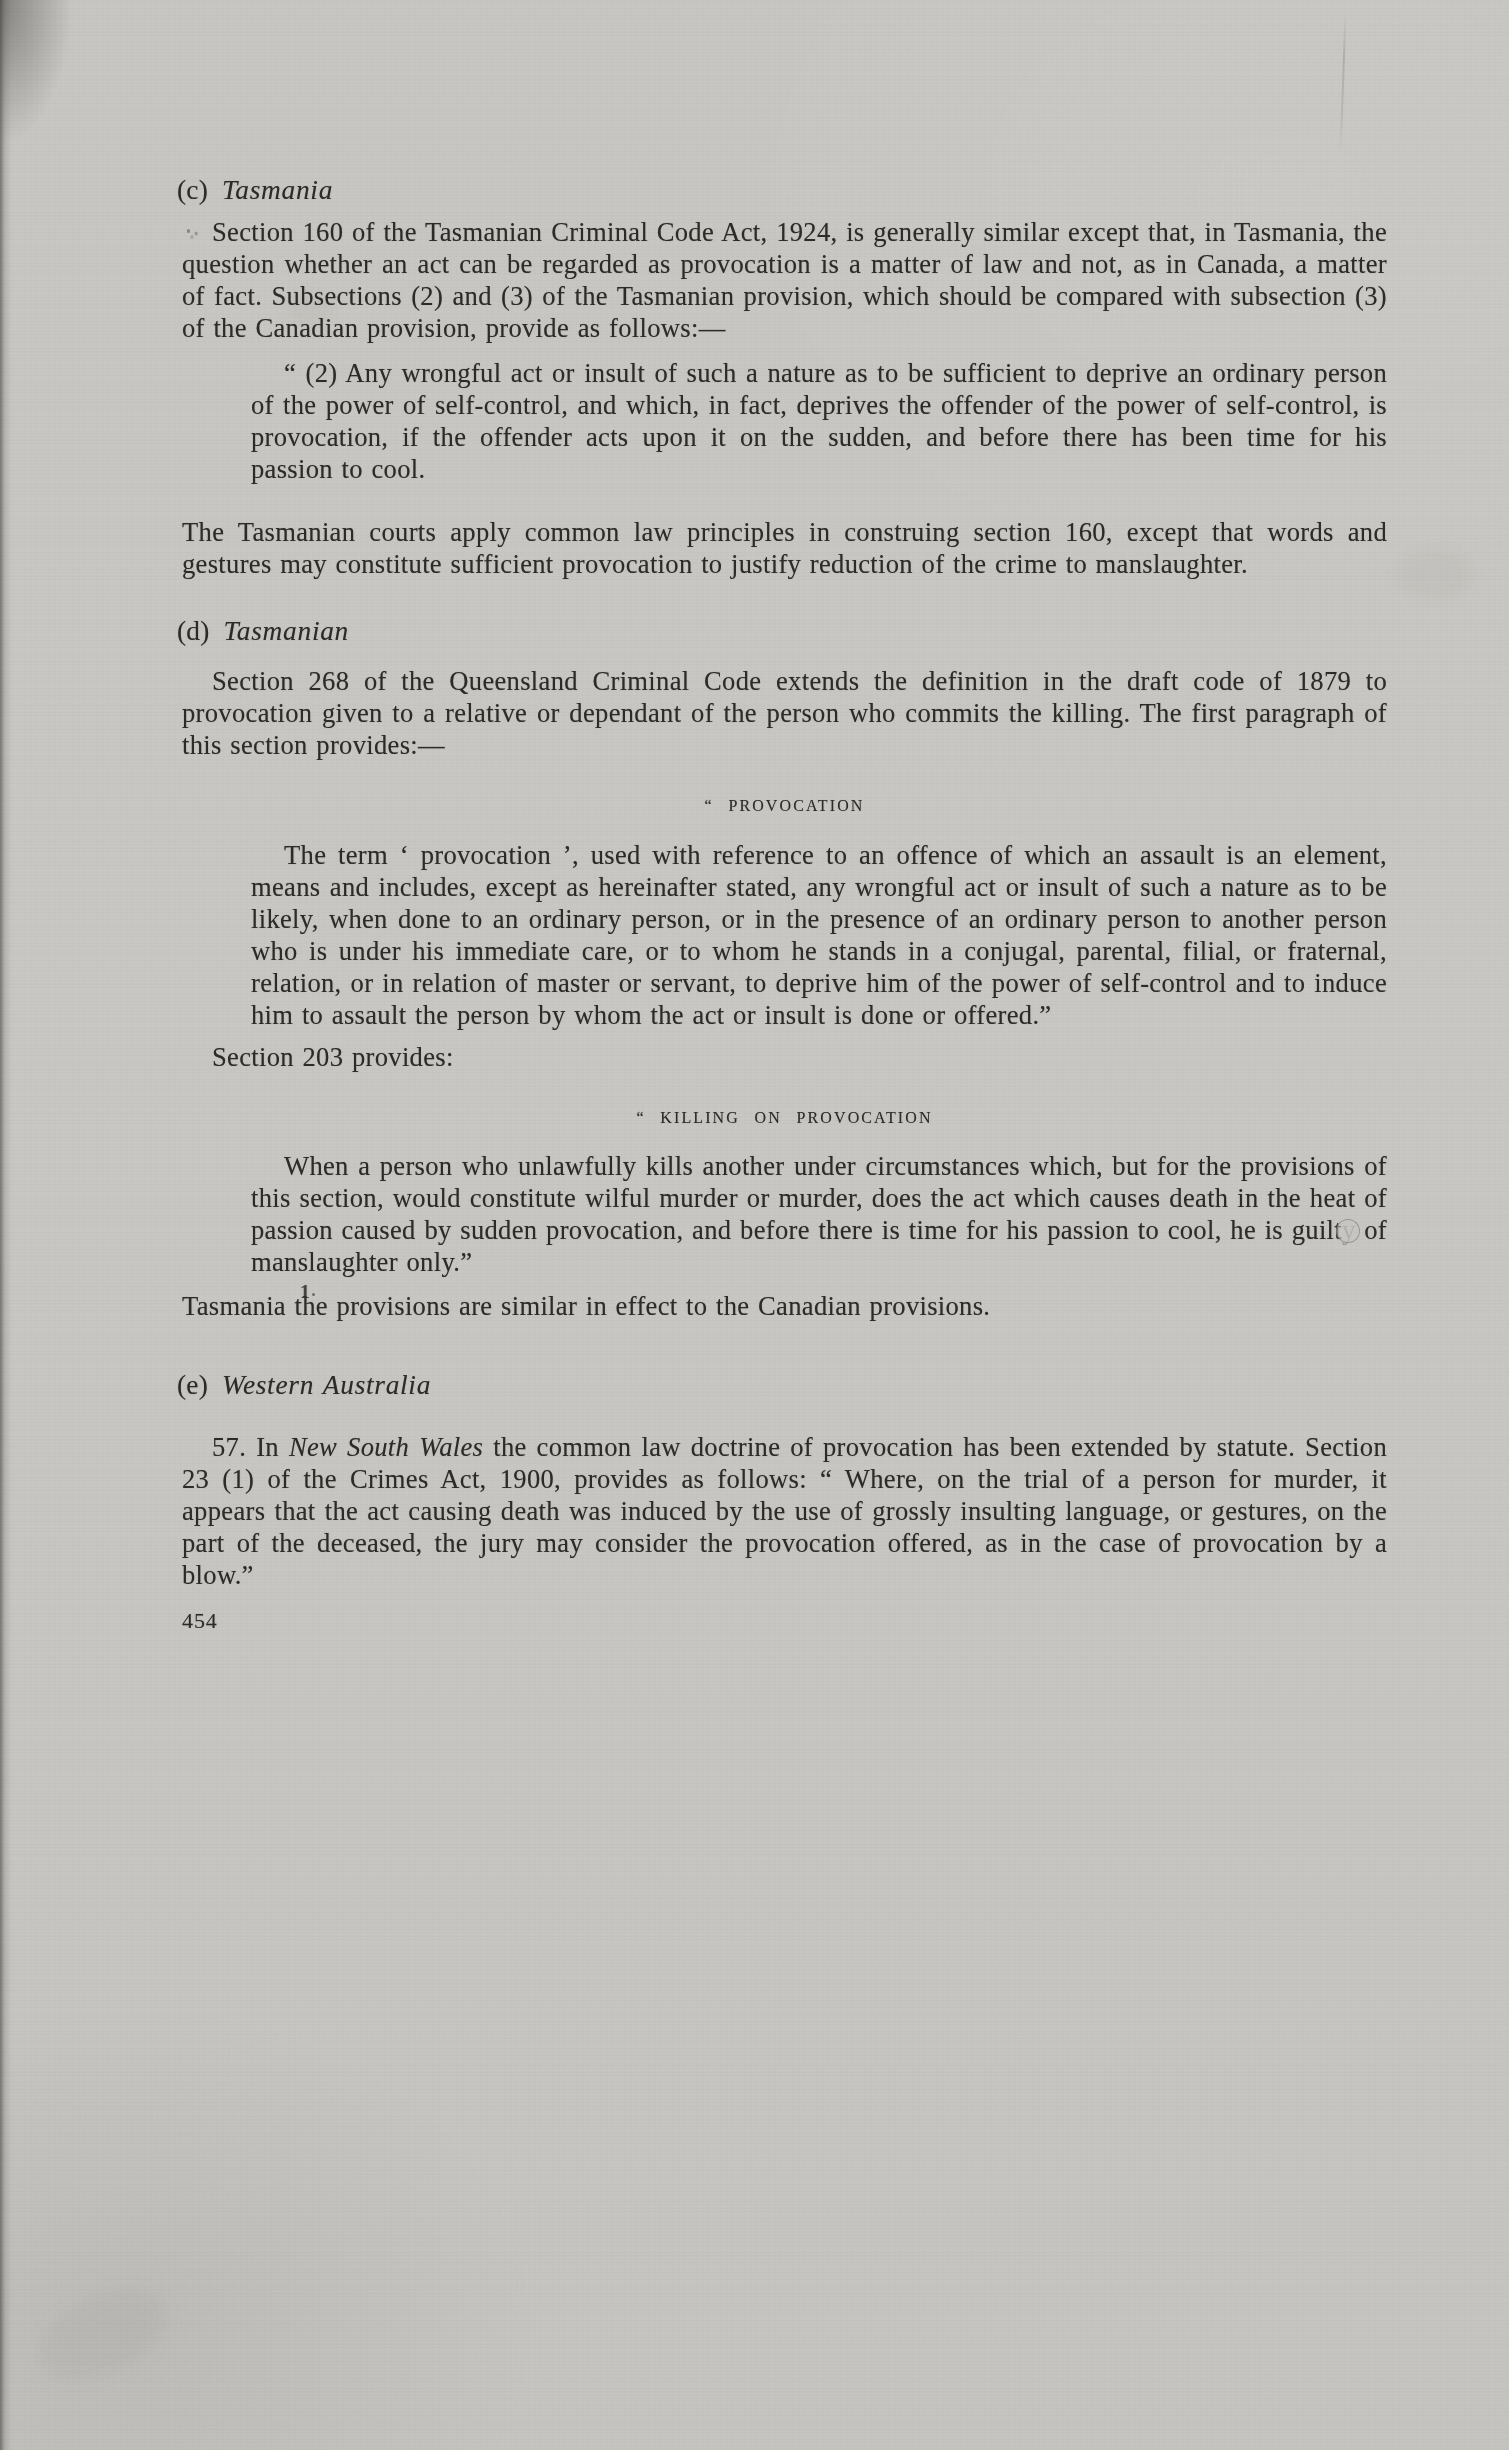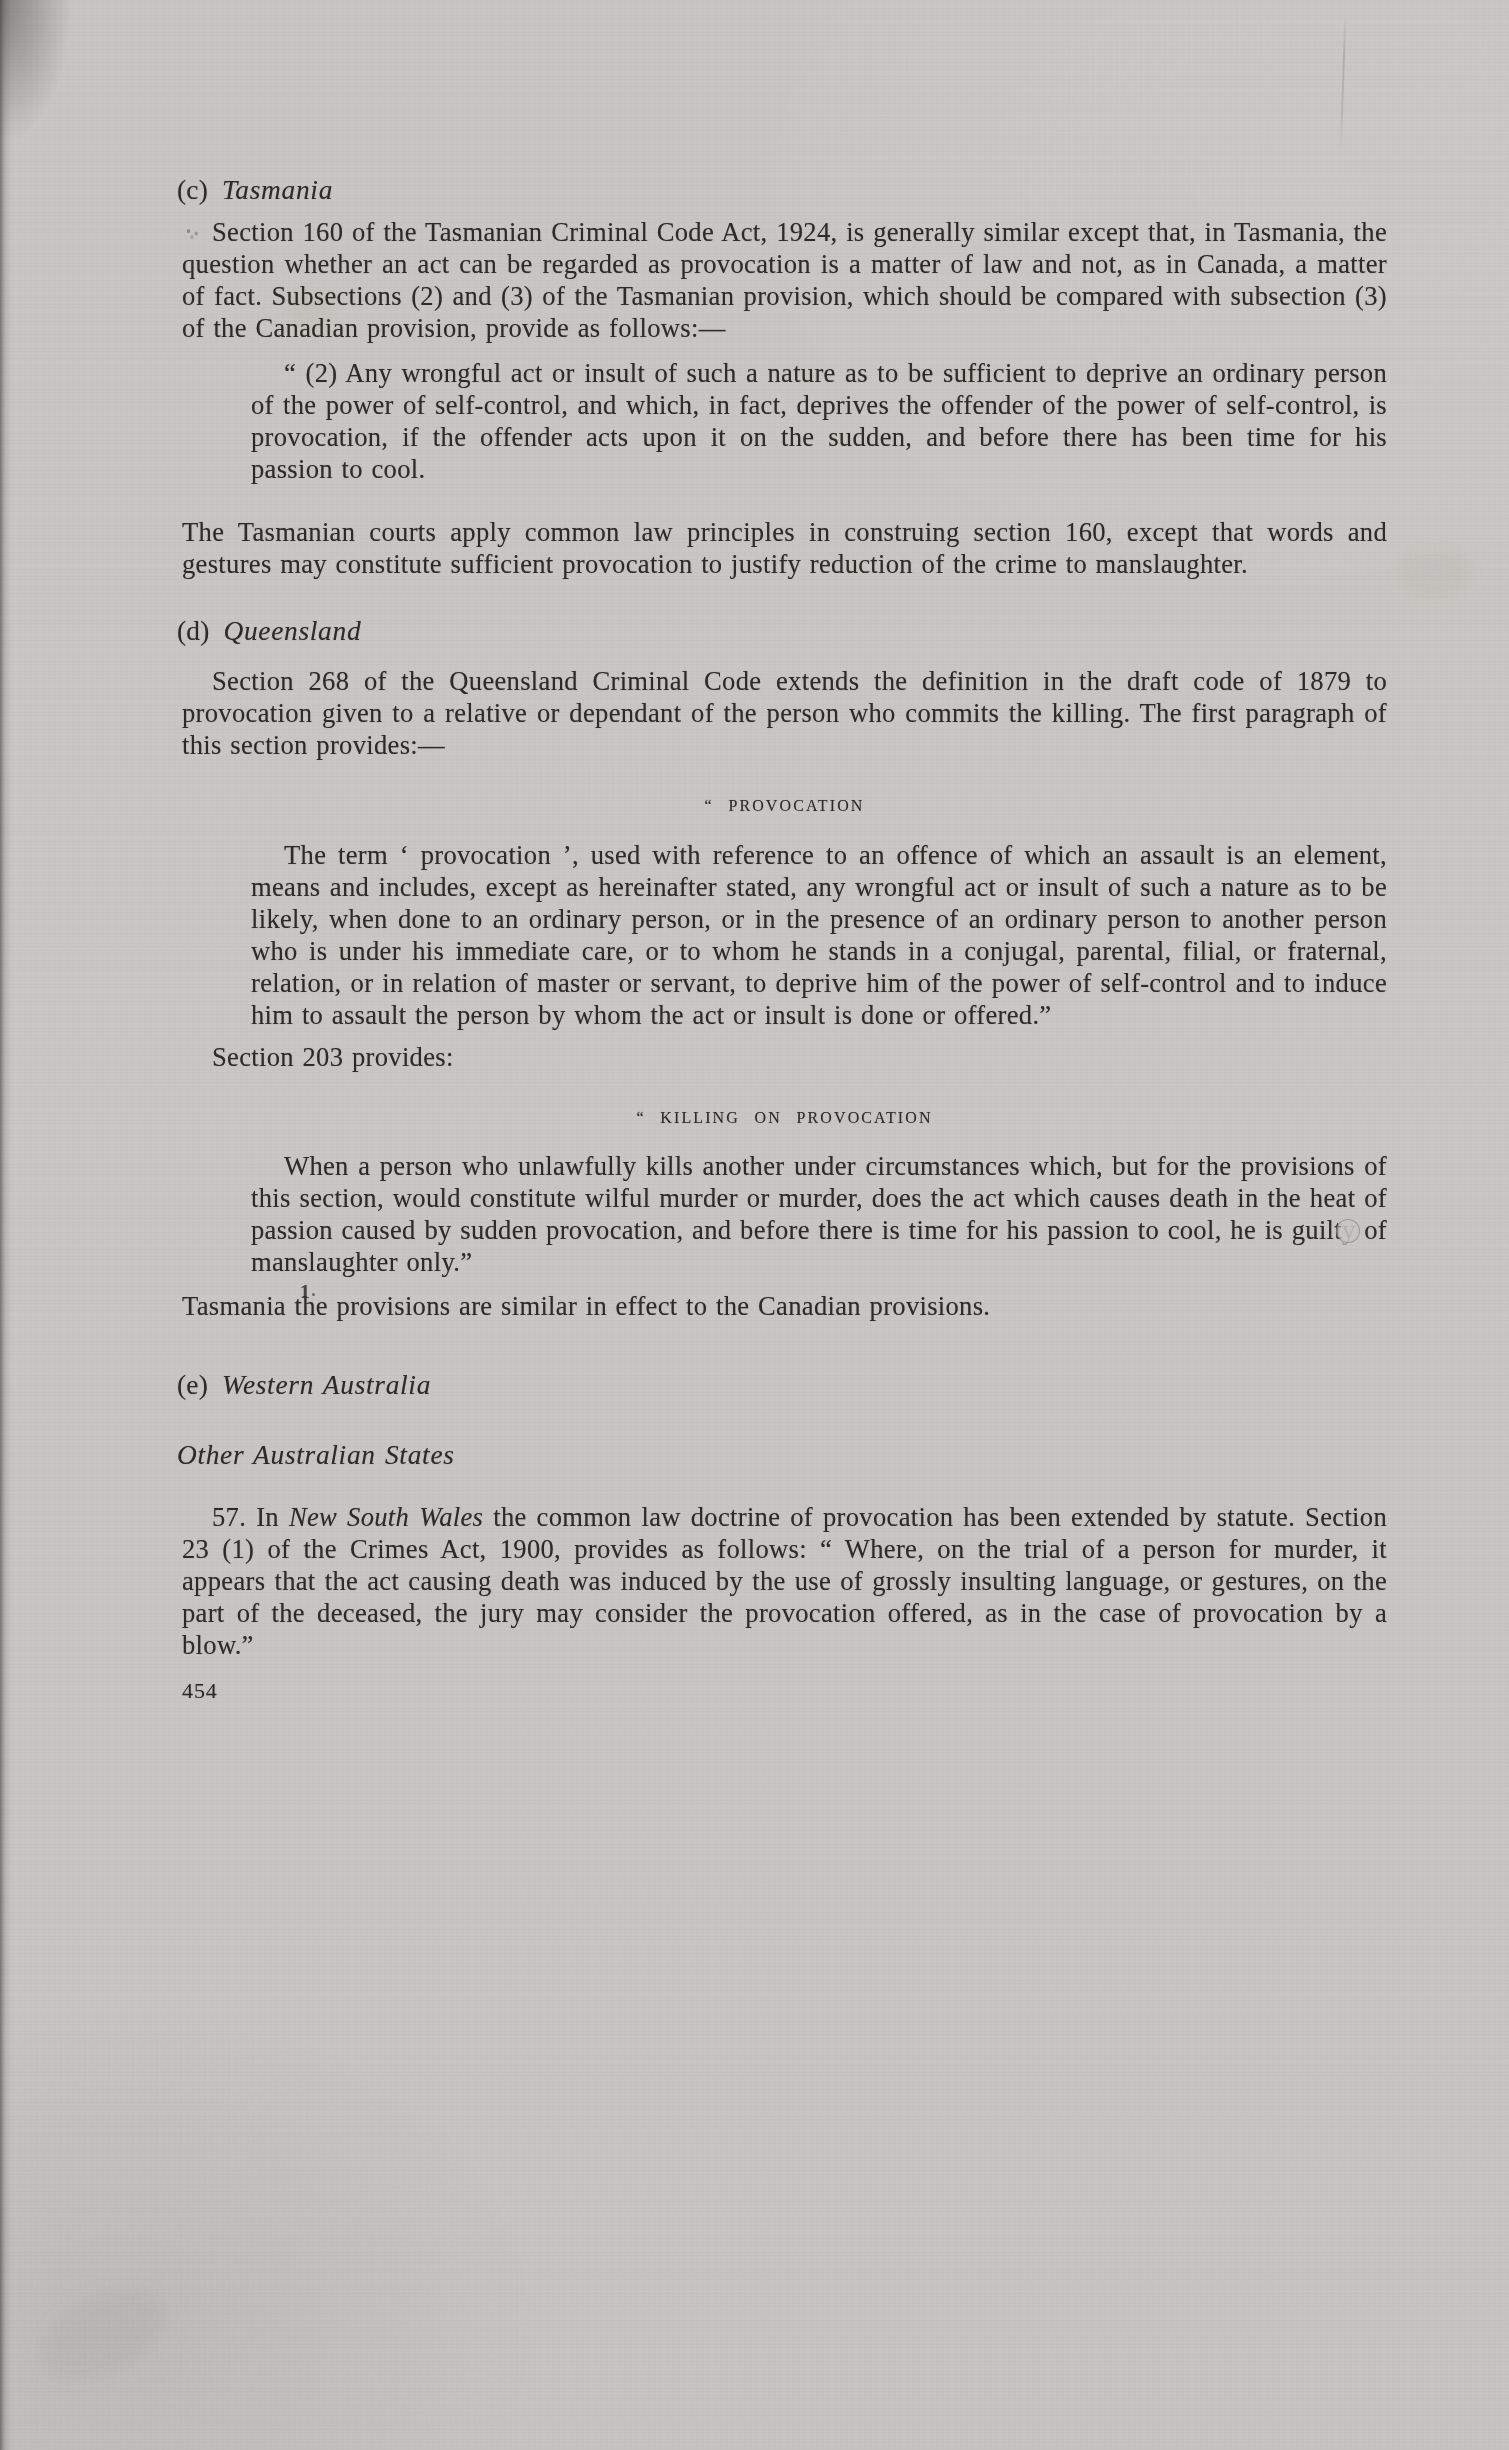--- a/index.html
+++ b/index.html
@@ -122,40 +122,39 @@
 
     <p class="heading mt-h-c"><span class="pfx">(c)</span><i>Tasmania</i></p>
 
     <p class="body-para intro-c mt-intro-c">Section 160 of the Tasmanian Criminal Code Act, 1924, is generally similar except that, in Tasmania, the question whether an act can be regarded as provocation is a matter of law and not, as in Canada, a matter of fact. Subsections (2) and (3) of the Tasmanian provision, which should be compared with subsection (3) of the Canadian provision, provide as follows:—</p>
 
     <p class="quote mt-q2">“ (2) Any wrongful act or insult of such a nature as to be sufficient to deprive an ordinary person of the power of self-control, and which, in fact, deprives the offender of the power of self-control, is provocation, if the offender acts upon it on the sudden, and before there has been time for his passion to cool.</p>
 
 
     <p class="body-para noindent mt-closing">The Tasmanian courts apply common law principles in construing section 160, except that words and gestures may constitute sufficient provocation to justify reduction of the crime to manslaughter.</p>
 
-    <p class="heading mt-h-d"><span class="pfx">(d)</span><i>Queensland</i></p>
+    <p class="heading mt-h-d"><span class="pfx">(d)</span><i>Tasmanian</i></p>
 
     <p class="body-para mt-intro-d">Section 268 of the Queensland Criminal Code extends the definition in the draft code of 1879 to provocation given to a relative or dependant of the person who commits the killing. The first paragraph of this section provides:—</p>
 
     <p class="caption mt-cap1">“ PROVOCATION</p>
 
     <p class="quote mt-qterm">The term ‘ provocation ’, used with reference to an offence of which an assault is an element, means and includes, except as hereinafter stated, any wrongful act or insult of such a nature as to be likely, when done to an ordinary person, or in the presence of an ordinary person to another person who is under his immediate care, or to whom he stands in a conjugal, parental, filial, or fraternal, relation, or in relation of master or servant, to deprive him of the power of self-control and to induce him to assault the person by whom the act or insult is done or offered.”</p>
 
     <p class="body-para mt-s304">Section 203 provides:</p>
 
     <p class="caption mt-cap2">“ KILLING ON PROVOCATION</p>
 
     <p class="quote mt-qkill"><span>When a person who unlawfully kills another under circumstances which, but for the provisions of this section, would constitute wilful murder or murder, does the act which causes death in the heat of passion caused by sudden provocation, and before there is time for his passion to cool, he is guilt</span><span class="defect-y">y</span><span> of manslaughter only.”</span></p>
 
     <p class="body-para noindent otherwise-para mt-otherwise"><span class="ghost-mark">1</span><span>Tasmania the provisions are similar in effect to the Canadian provisions.</span></p>
 
     <p class="heading mt-h-e"><span class="pfx">(e)</span><i>Western Australia</i></p>
 
 
-    <p class="italic-heading mt-h-other">Other Australian States</p>
 
 
     <p class="body-para mt-p57"><span>57. In </span><i>New South Wales</i><span> the common law doctrine of provocation has been extended by statute. Section 23 (1) of the Crimes Act, 1900, provides as follows: “ Where, on the trial of a person for murder, it appears that the act causing death was induced by the use of grossly insulting language, or gestures, on the part of the deceased, the jury may consider the provocation offered, as in the case of provocation by a blow.”</span></p>
 
     <p class="pagenum mt-pagenum">454</p>
 
   </div>
 </div>
 
 

